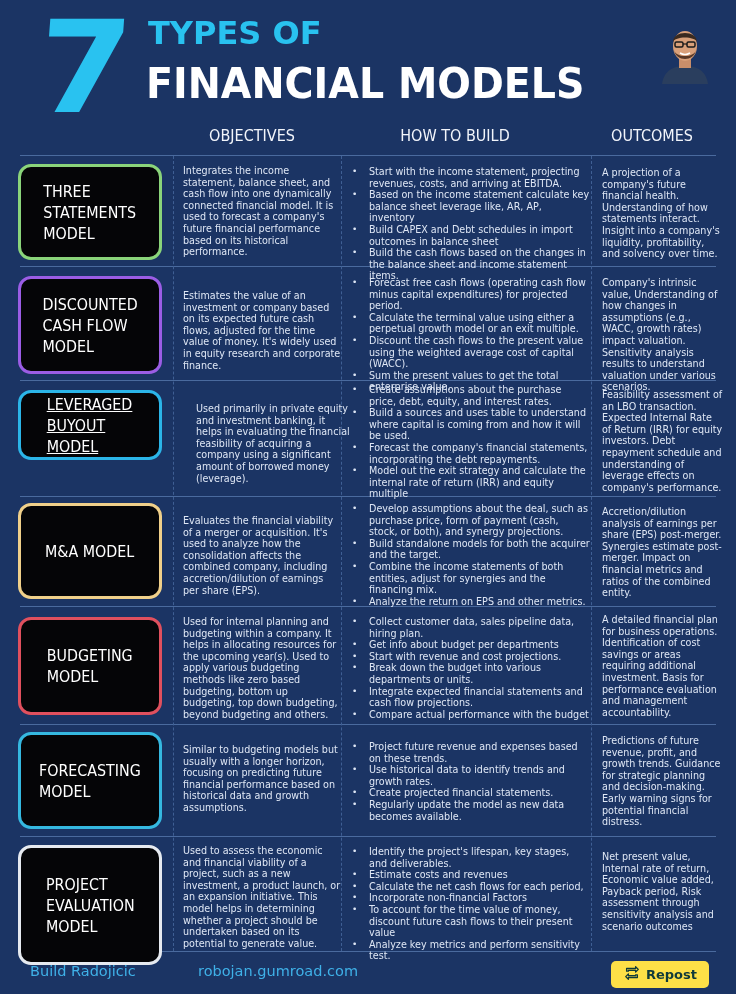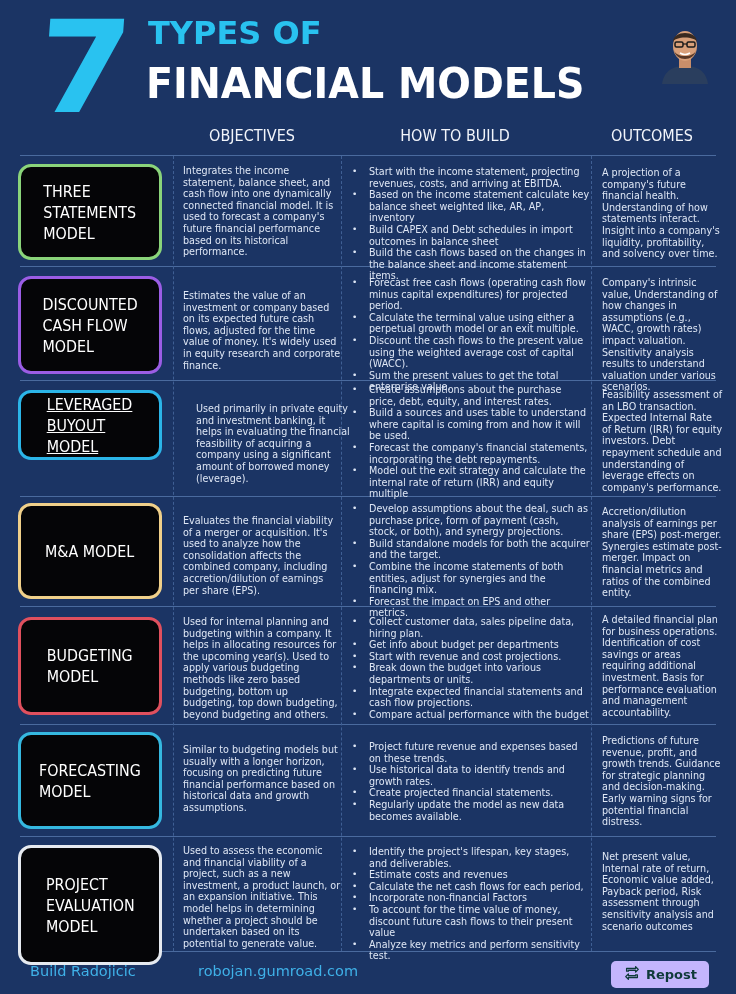--- a/index.html
+++ b/index.html
@@ -75,21 +75,21 @@
   .footer-author {
     position: absolute; left: 30px; top: 963px; font-size: 14.5px; color: #3fb1e8;
     font-family: "DejaVu Sans", sans-serif;
   }
   .footer-link {
     position: absolute; left: 198px; top: 963px; font-size: 14.5px; color: #3fb1e8;
     font-family: "DejaVu Sans", sans-serif;
   }
   .repost-btn {
     position: absolute; left: 611px; top: 961px; width: 98px; height: 27px;
-    background: #c4b5fd; border-radius: 5px;
+    background: #fde047; border-radius: 5px;
     display: flex; align-items: center; justify-content: center; gap: 5px;
     color: #0f3a3a; font-weight: bold; font-size: 13px;
     font-family: "DejaVu Sans", sans-serif;
   }
   .repost-btn svg { width: 18px; height: 18px; }
 </style>
 </head>
 <body>
 
 <div class="header">
@@ -134,21 +134,21 @@
   <div class="model-box" style="top:164px; height:96px; border-color:#8ad47a;">
     <span>
       <span>THREE</span>
       <span>STATEMENTS</span>
       <span>MODEL</span>
     </span>
   </div>
   <div class="objective" style="top:165px;">Integrates the income statement, balance sheet, and cash flow into one dynamically connected financial model. It is used to forecast a company's future financial performance based on its historical performance.</div>
   <ul class="howto" style="top:166px;">
     <li>Start with the income statement, projecting revenues, costs, and arriving at EBITDA.</li>
-    <li>Based on the income statement calculate key balance sheet weighted like, AR, AP, inventory</li>
+    <li>Based on the income statement calculate key balance sheet leverage like, AR, AP, inventory</li>
     <li>Build CAPEX and Debt schedules in import outcomes in balance sheet</li>
     <li>Build the cash flows based on the changes in the balance sheet and income statement items.</li>
   </ul>
   <div class="outcome" style="top:167px;">A projection of a company's future financial health. Understanding of how statements interact. Insight into a company's liquidity, profitability, and solvency over time.</div>
 </div>
 
 <div class="row">
   <div class="model-box" style="top:276px; height:98px; border-color:#9b5de5;">
     <span>
       <span>DISCOUNTED</span>
@@ -188,21 +188,21 @@
   <div class="model-box" style="top:503px; height:96px; border-color:#f0d08a;">
     <span>
       <span>M&amp;A MODEL</span>
     </span>
   </div>
   <div class="objective" style="top:515px;">Evaluates the financial viability of a merger or acquisition. It's used to analyze how the consolidation affects the combined company, including accretion/dilution of earnings per share (EPS).</div>
   <ul class="howto" style="top:503px;">
     <li>Develop assumptions about the deal, such as purchase price, form of payment (cash, stock, or both), and synergy projections.</li>
     <li>Build standalone models for both the acquirer and the target.</li>
     <li>Combine the income statements of both entities, adjust for synergies and the financing mix.</li>
-    <li>Forecast the impact on EPS and other metrics.</li>
+    <li>Analyze the return on EPS and other metrics.</li>
   </ul>
   <div class="outcome" style="top:506px;">Accretion/dilution analysis of earnings per share (EPS) post-merger. Synergies estimate post-merger. Impact on financial metrics and ratios of the combined entity.</div>
 </div>
 
 <div class="row">
   <div class="model-box" style="top:617px; height:98px; border-color:#e0505e;">
     <span>
       <span>BUDGETING</span>
       <span>MODEL</span>
     </span>

